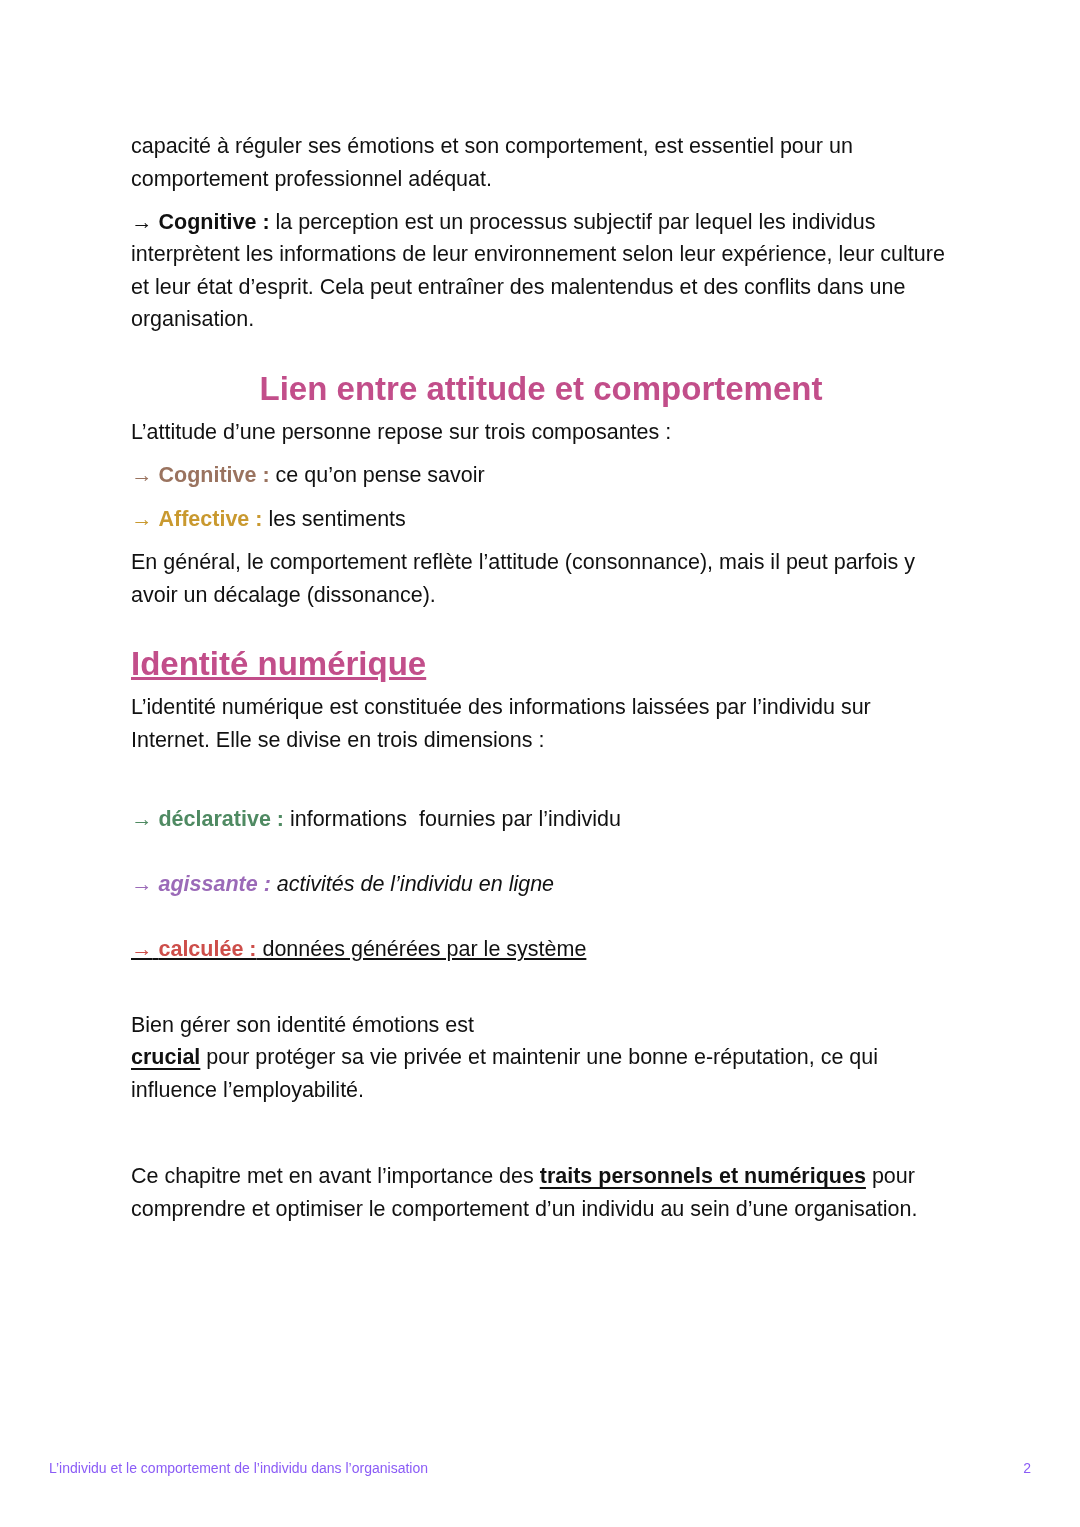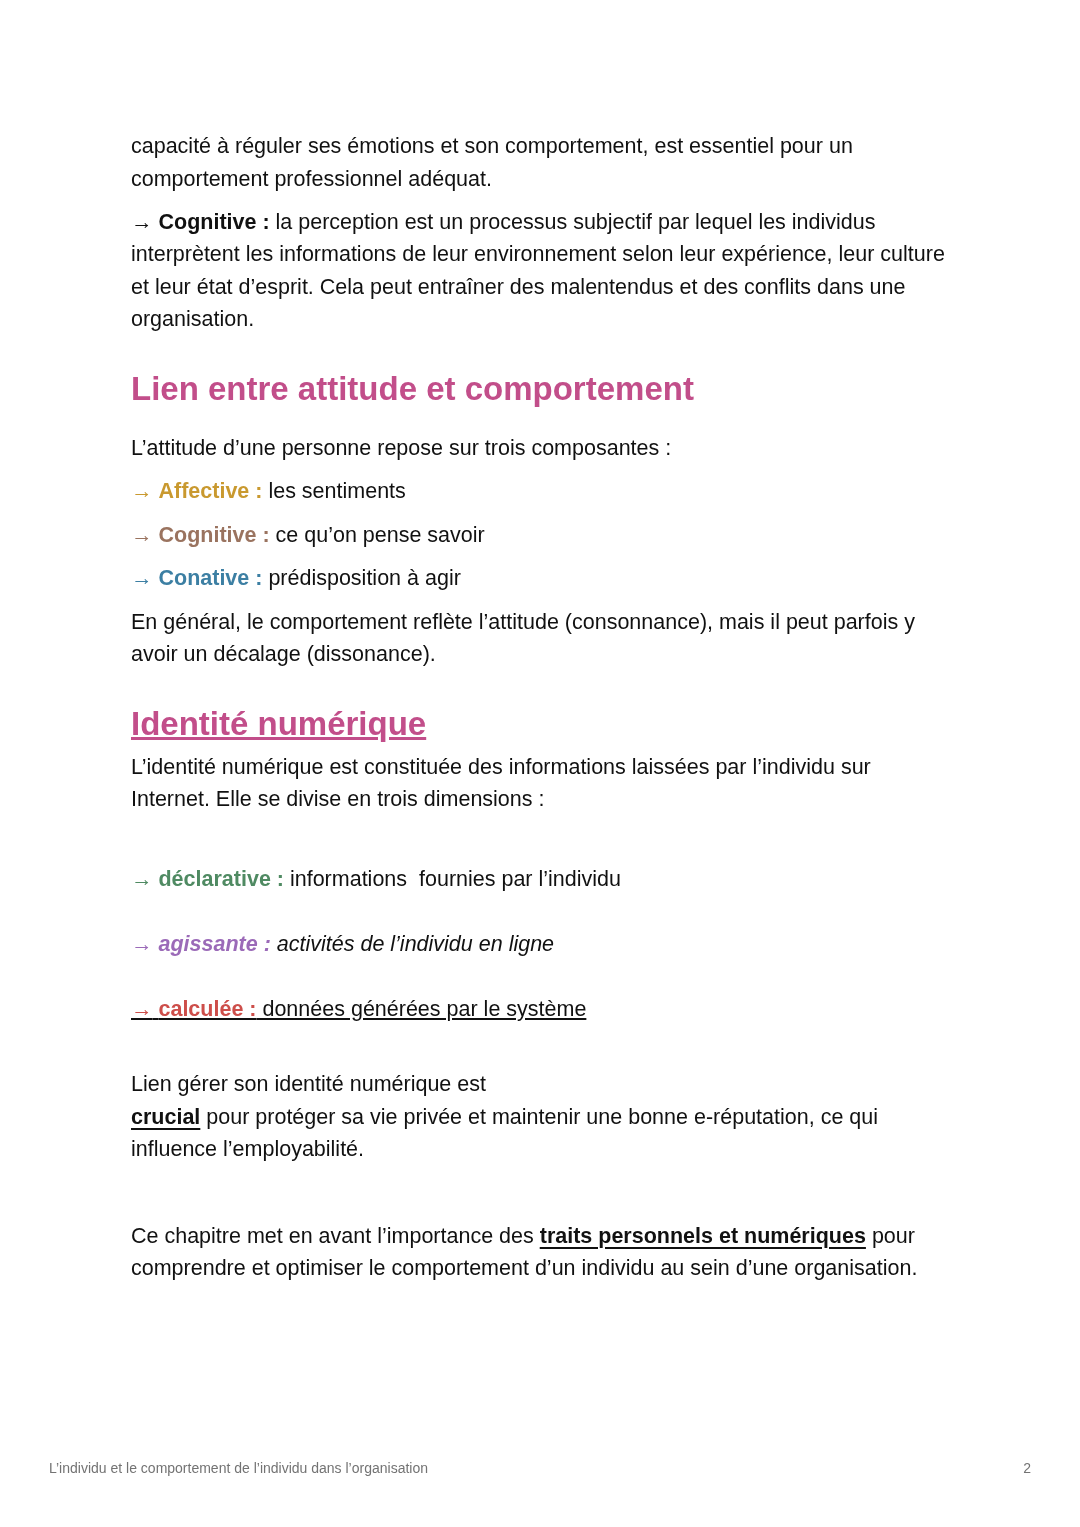--- a/index.html
+++ b/index.html
@@ -49,52 +49,48 @@
     .c-agissante { color: #9B6AB8; }
     .c-calculee { color: #CD4E4A; }
     .arrow-thin { font-weight: normal; }
 
     .footer {
       position: absolute;
       left: 49px;
       right: 49px;
       top: 1460px;
       font-size: 14px;
-      color: #737373;
+      color: #8b5cf6;
       display: flex;
       justify-content: space-between;
     }
   </style>
 </head>
 <body>
 
 <div class="page-body">
 
   <p class="para">capacité à réguler ses émotions et son comportement, est essentiel pour un comportement professionnel adéquat.</p>
 
   <p class="para">
     <span class="b">→</span>
     <span class="b">Cognitive :</span><span> la perception est un processus subjectif par lequel les individus interprètent les informations de leur environnement selon leur expérience, leur culture et leur état d’esprit. Cela peut entraîner des malentendus et des conflits dans une organisation.</span>
   </p>
 
-  <h2 class="heading" style="margin-top:33px; margin-bottom:23px;">Lien entre attitude et comportement</h2>
+  <h2 class="heading" style="margin-top:33px; margin-bottom:7px;text-align:center;">Lien entre attitude et comportement</h2>
 
   <p class="bullet">L’attitude d’une personne repose sur trois composantes :</p>
 
-  <p class="bullet">
-    <span class="b c-affective">→</span>
-    <span class="b c-affective">Affective :</span><span> les sentiments</span>
-  </p>
   <p class="bullet">
     <span class="b c-cognitive">→</span>
     <span class="b c-cognitive">Cognitive :</span><span> ce qu’on pense savoir</span>
   </p>
   <p class="bullet">
-    <span class="b c-conative">→</span>
-    <span class="b c-conative">Conative :</span><span> prédisposition à agir</span>
+    <span class="b c-affective">→</span>
+    <span class="b c-affective">Affective :</span><span> les sentiments</span>
   </p>
 
   <p class="para">En général, le comportement reflète l’attitude (consonnance), mais il peut parfois y avoir un décalage (dissonance).</p>
 
   <h2 class="heading" style="margin-top:33px; margin-bottom:7px;text-decoration:underline;">Identité numérique</h2>
 
   <p style="margin-bottom:47px;">L’identité numérique est constituée des informations laissées par l’individu sur Internet. Elle se divise en trois dimensions :</p>
 
   <p style="margin-bottom:32.5px;">
     <span class="c-declarative arrow-thin">→</span>
@@ -102,21 +98,21 @@
   </p>
   <p style="margin-bottom:32.5px;font-style:italic;">
     <span class="c-agissante arrow-thin">→</span>
     <span class="b c-agissante">agissante :</span><span> activités de l’individu en ligne</span>
   </p>
   <p style="margin-bottom:43px;text-decoration:underline;">
     <span class="c-calculee arrow-thin">→</span>
     <span class="b c-calculee">calculée :</span><span> données générées par le système</span>
   </p>
 
-  <p>Lien gérer son identité numérique est</p>
+  <p>Bien gérer son identité émotions est</p>
   <p style="margin-bottom:54px;">
     <span class="u-strong">crucial</span><span> pour protéger sa vie privée et maintenir une bonne e-réputation, ce qui influence l’employabilité.</span>
   </p>
 
   <p>
     <span>Ce chapitre met en avant l’importance des </span><span class="u-strong">traits personnels et numériques</span><span> pour comprendre et optimiser le comportement d’un individu au sein d’une organisation.</span>
   </p>
 </div>
 
 <div class="footer">

